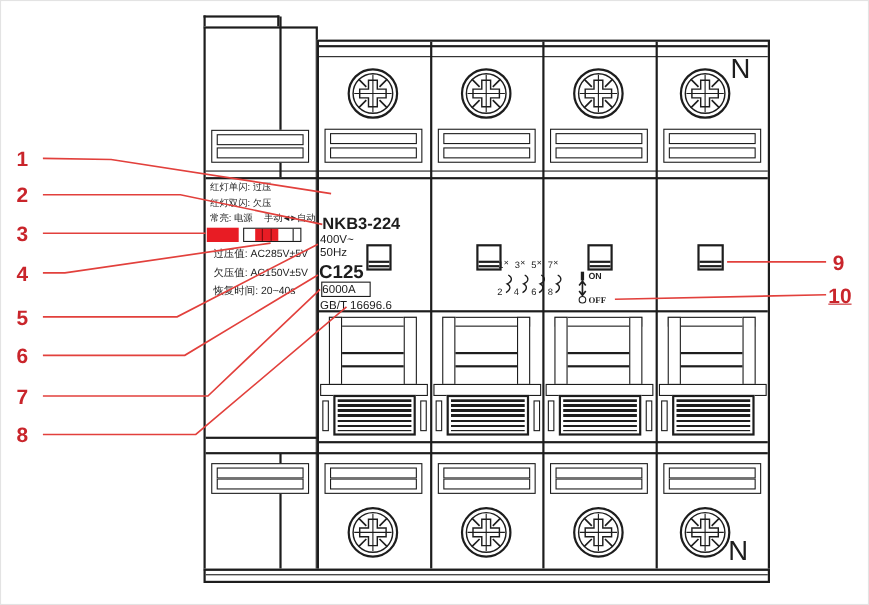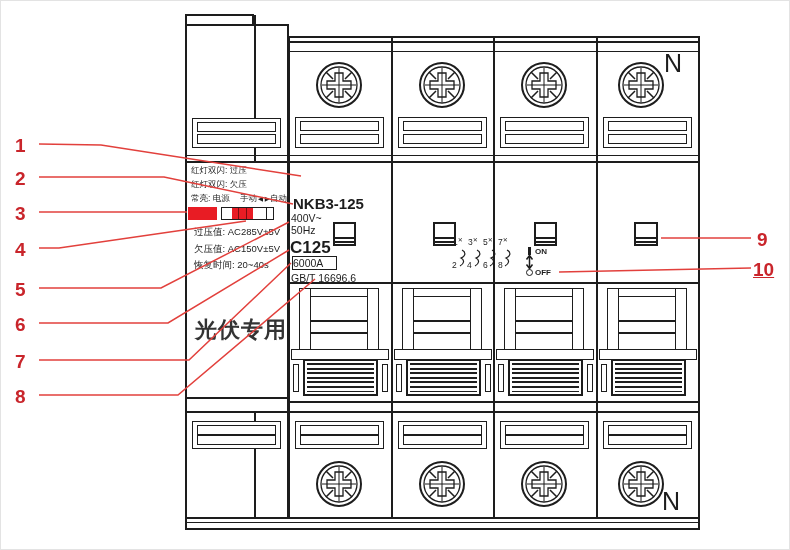--- a/index.html
+++ b/index.html
@@ -184,41 +184,40 @@
       <path d="M461,249 C465,251 465,255 460,257 C464,259 463,263 459,265"></path>
       <path d="M476,249 C480,251 480,255 475,257 C479,259 478,263 474,265"></path>
       <path d="M491,249 C495,251 495,255 490,257 C494,259 493,263 489,265"></path>
       <path d="M506,249 C510,251 510,255 505,257 C509,259 508,263 504,265"></path>
     </g>
     <g stroke="#1d1d1d" stroke-width="1.5" fill="none">
       <path d="M528.5,255 V267 M525.5,258.5 L528.5,254.5 L531.5,258.5 M525.5,263.5 L528.5,267.5 L531.5,263.5"></path>
     </g>
   </svg>
 
-  <div class="abs txt" style="left:190px;top:165px;font-size:8.5px;">红灯双闪: 过压</div>
+  <div class="abs txt" style="left:190px;top:165px;font-size:8.5px;">红灯单闪: 过压</div>
   <div class="abs txt" style="left:190px;top:179px;font-size:8.5px;">红灯双闪: 欠压</div>
   <div class="abs txt" style="left:190px;top:193px;font-size:8.5px;">常亮: 电源</div>
   <div class="abs txt" style="left:239px;top:193px;font-size:8.5px;">手动</div>
   <div class="abs txt" style="left:257px;top:194px;font-size:6.5px;">◀ ▶</div>
   <div class="abs txt" style="left:269px;top:193px;font-size:8.5px;">自动</div>
 
   <div class="abs led" style="left:187px;top:206px;width:29px;height:13px;"></div>
   <div class="abs slider" style="left:220px;top:206px;width:53px;height:13px;">
     <div class="knob" style="left:10px;width:21px;"></div>
     <div class="kline" style="left:16px;"></div>
     <div class="kline" style="left:24px;"></div>
     <div class="tick" style="left:44px;"></div>
   </div>
 
   <div class="abs txt" style="left:193px;top:226px;font-size:9.5px;">过压值: AC285V±5V</div>
   <div class="abs txt" style="left:193px;top:243px;font-size:9.5px;">欠压值: AC150V±5V</div>
   <div class="abs txt" style="left:193px;top:259px;font-size:9.5px;">恢复时间: 20~40s</div>
-  <div class="abs txt" style="left:194px;top:316px;font-size:22px;font-weight:bold;color:#333;letter-spacing:1px;">光伏专用</div>
-
-  <div class="abs txt" style="left:292px;top:194px;font-size:15px;font-weight:bold;">NKB3-125</div>
+
+  <div class="abs txt" style="left:292px;top:194px;font-size:15px;font-weight:bold;">NKB3-224</div>
   <div class="abs txt" style="left:290px;top:211px;font-size:10.5px;">400V~</div>
   <div class="abs txt" style="left:290px;top:223px;font-size:10.5px;">50Hz</div>
   <div class="abs txt" style="left:289px;top:237px;font-size:17px;font-weight:bold;">C125</div>
   <div class="abs txt boxed" style="left:291px;top:255px;width:45px;height:14px;font-size:10.5px;line-height:13px;">6000A</div>
   <div class="abs txt" style="left:290px;top:271px;font-size:10.5px;">GB/T 16696.6</div>
 
   <div class="abs handle" style="left:332px;top:221px;width:23px;height:24px;">
       <i style="top:13px;"></i>
       <i style="top:17px;"></i>
     </div>
@@ -240,21 +239,21 @@
   <div class="abs txt" style="left:482px;top:236px;font-size:8.5px;"><span>5</span><span style="font-size:6px;vertical-align:3px;">✕</span></div>
   <div class="abs txt" style="left:497px;top:236px;font-size:8.5px;"><span>7</span><span style="font-size:6px;vertical-align:3px;">✕</span></div>
   <div class="abs txt" style="left:451px;top:260px;font-size:8.5px;">2</div>
   <div class="abs txt" style="left:466px;top:260px;font-size:8.5px;">4</div>
   <div class="abs txt" style="left:482px;top:260px;font-size:8.5px;">6</div>
   <div class="abs txt" style="left:497px;top:260px;font-size:8.5px;">8</div>
 
   <div class="abs obar" style="left:527px;top:246px;width:3px;height:8px;"></div>
   <div class="abs txt" style="left:534px;top:246px;font-size:8px;font-weight:bold;">ON</div>
   <div class="abs ocircle" style="left:525px;top:268px;width:7px;height:7px;"></div>
-  <div class="abs txt" style="left:534px;top:267px;font-size:8px;font-weight:bold;">OFF</div>
+  <div class="abs txt" style="left:534px;top:267px;font-size:8px;font-weight:bold;font-family:Liberation Serif, serif;">OFF</div>
 
   <div class="abs txt" style="left:663px;top:48px;font-size:25px;">N</div>
   <div class="abs txt" style="left:661px;top:486px;font-size:25px;">N</div>
 
   <div class="abs callout" style="left:14px;top:134px;">1</div>
   <div class="abs callout" style="left:14px;top:167px;">2</div>
   <div class="abs callout" style="left:14px;top:202px;">3</div>
   <div class="abs callout" style="left:14px;top:238px;">4</div>
   <div class="abs callout" style="left:14px;top:278px;">5</div>
   <div class="abs callout" style="left:14px;top:313px;">6</div>

